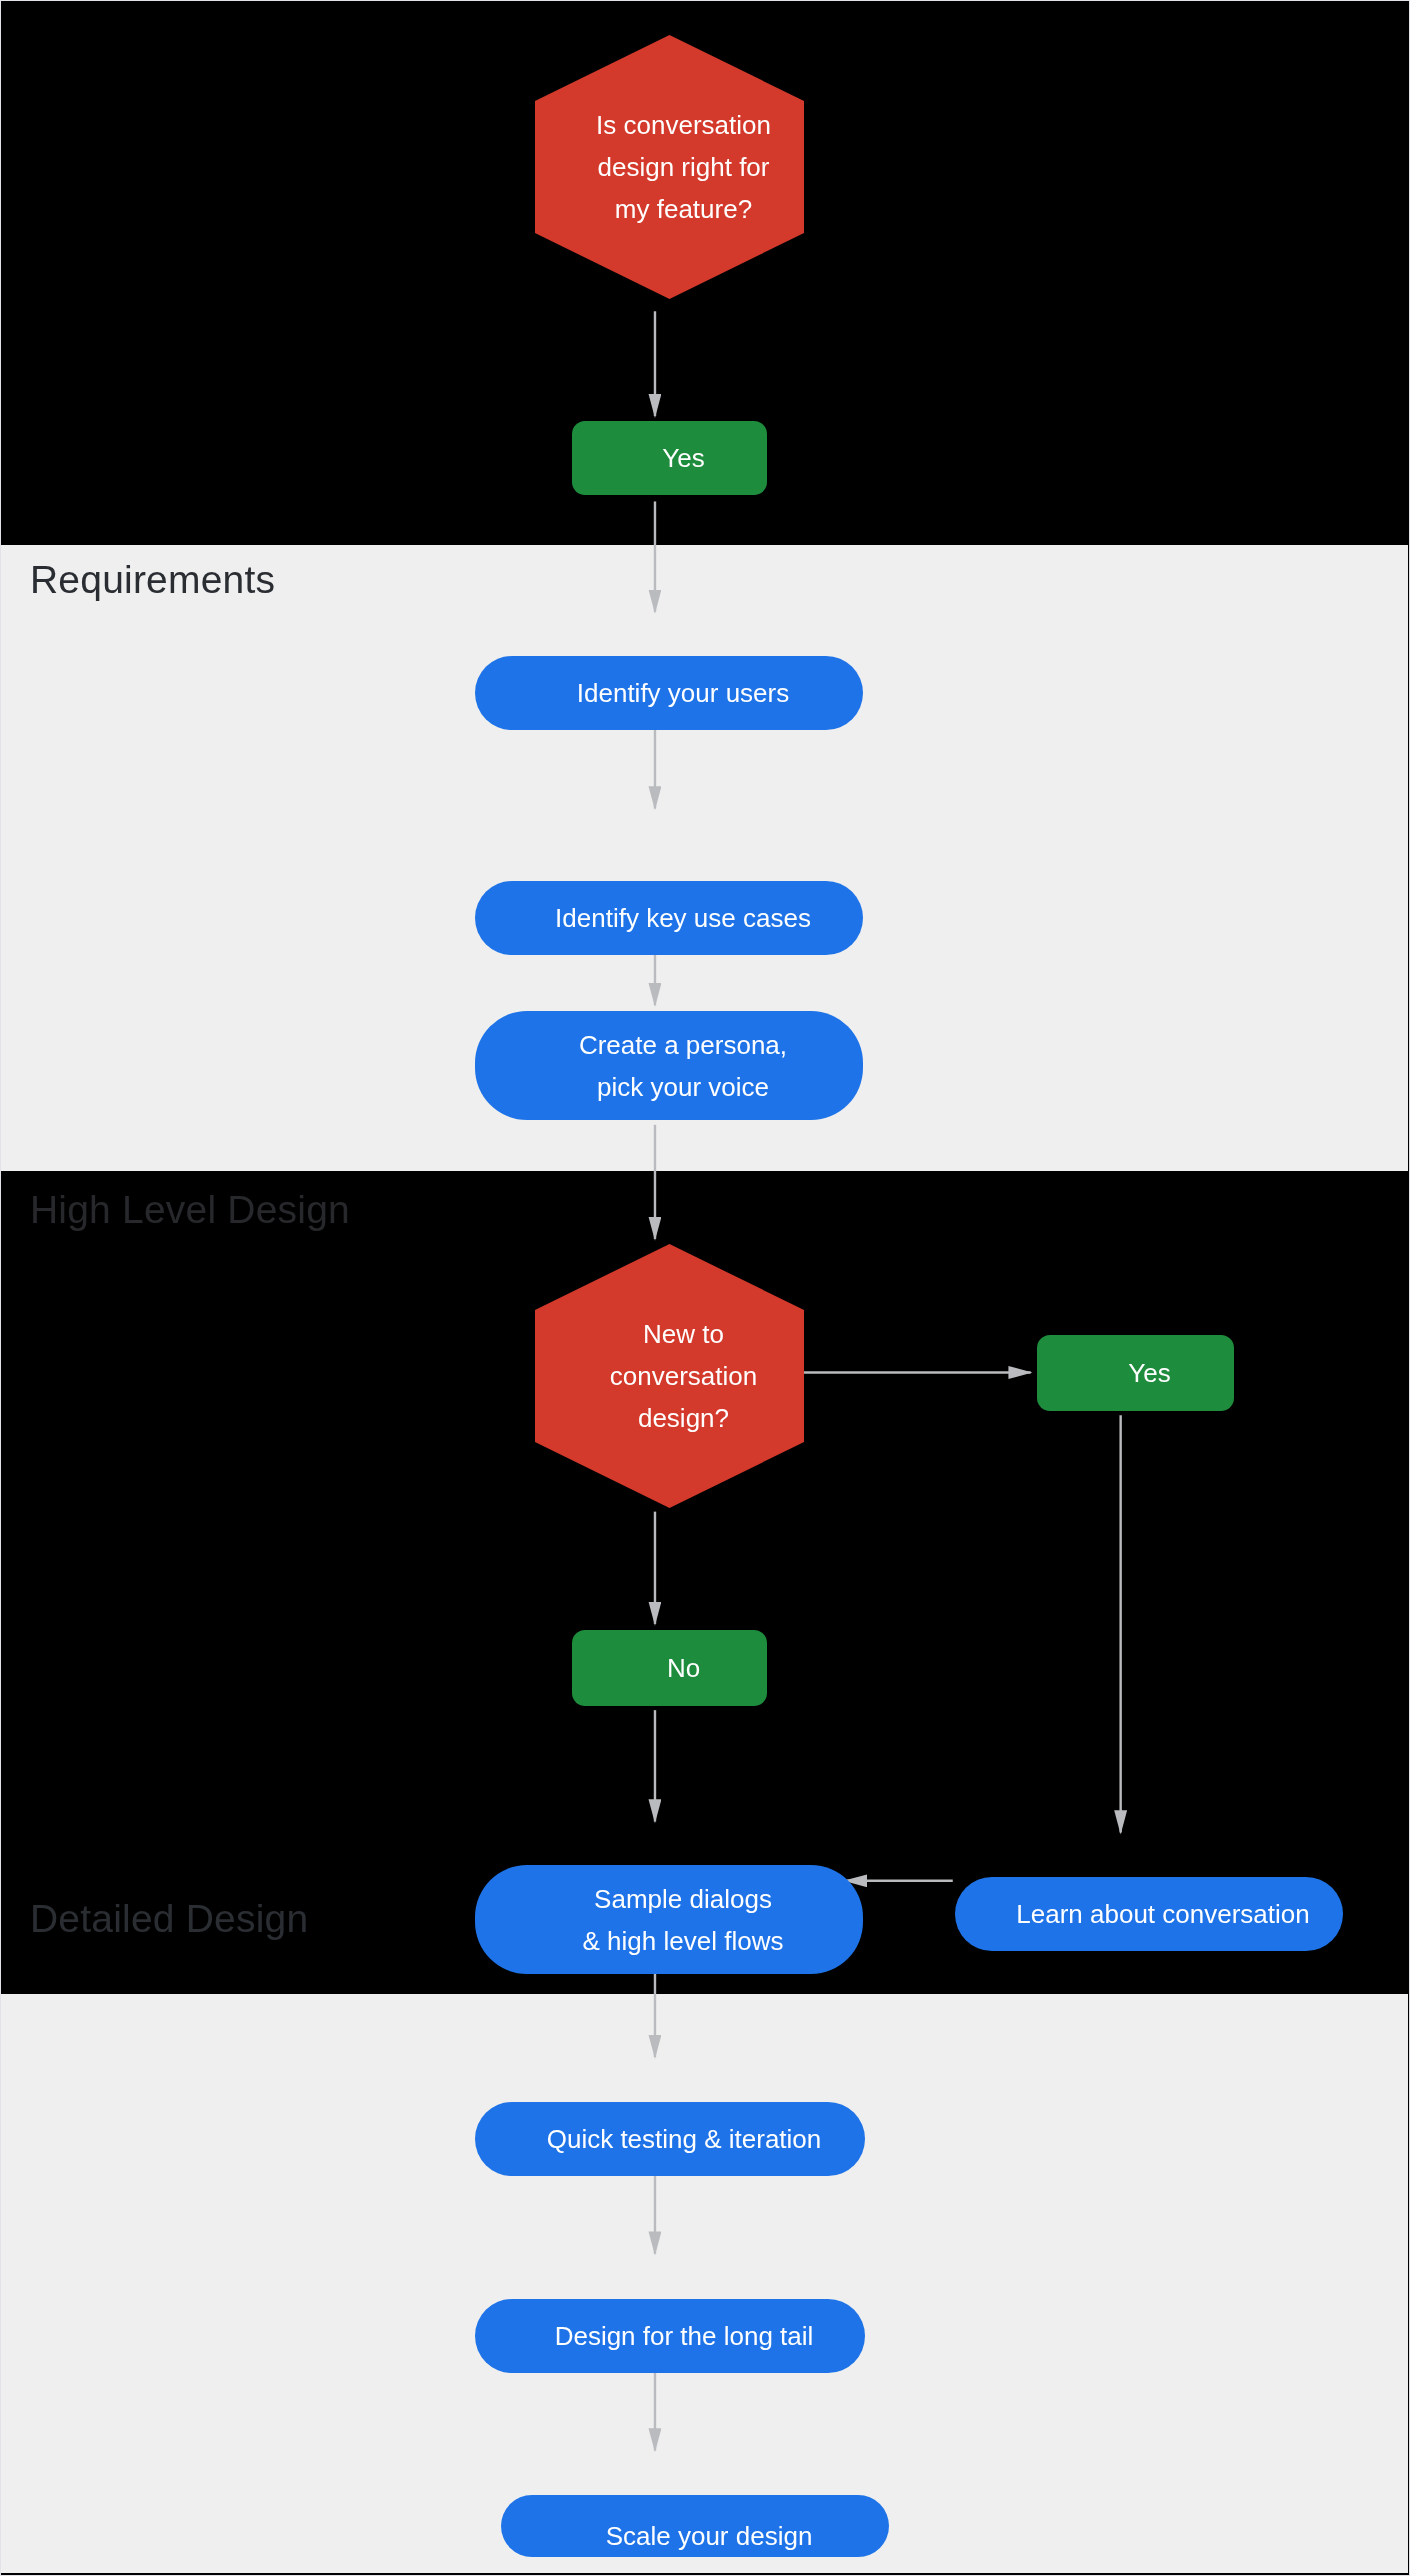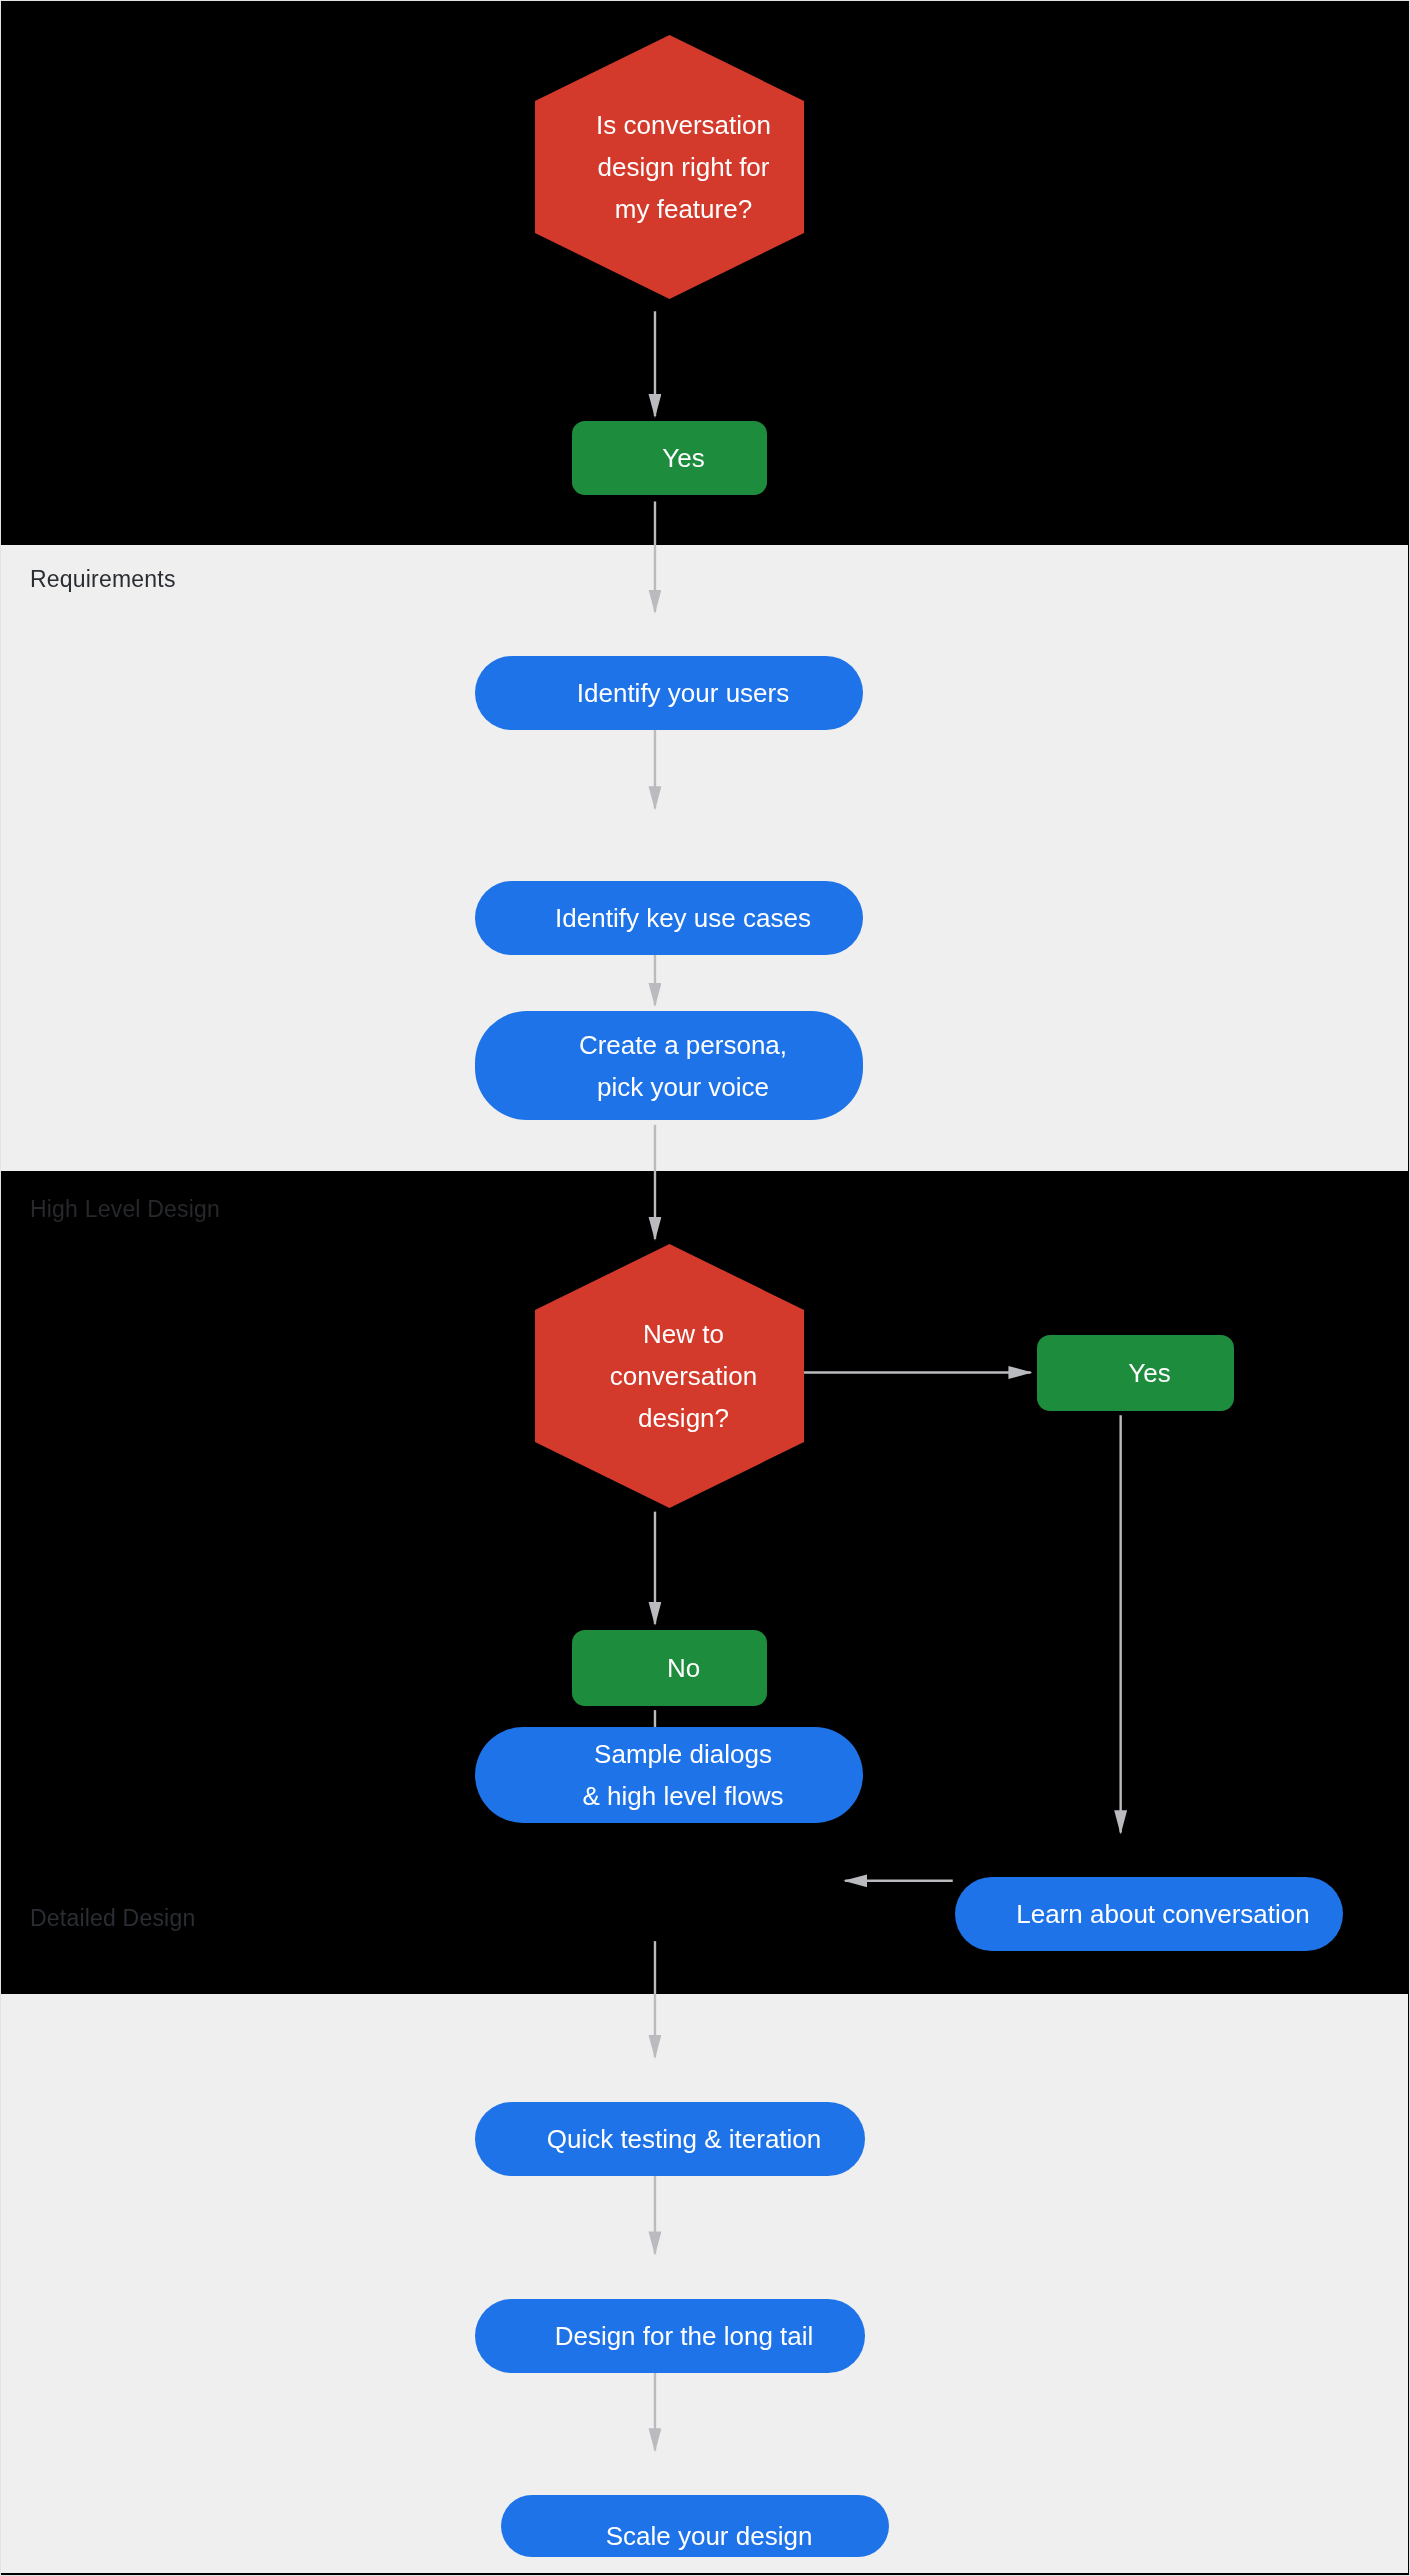--- a/index.html
+++ b/index.html
@@ -10,21 +10,21 @@
     border:1.9px solid #E1E3E6;
     background:#000;
     font-family:"Liberation Sans", sans-serif;
     overflow:hidden;
   }
   .section{position:absolute;left:0;width:1407px;}
   .sec-dark{background:#000000;}
   .sec-light{background:#EFEFEF;}
   .section-label{
     position:absolute;left:29px;
-    font-size:23px;line-height:37px;font-weight:400;
+    font-size:39px;line-height:37px;font-weight:400;
     letter-spacing:0.2px;
   }
   .label-on-light{color:#2A2D32;}
   .label-on-dark{color:#26282B;}
   .node{
     position:absolute;
     display:flex;flex-direction:column;
     align-items:center;justify-content:center;
     color:#ffffff;text-align:center;
     font-size:26px;font-weight:500;line-height:42px;
@@ -117,21 +117,21 @@
   </div>
 
   <div class="node answer" style="left:1036px;top:1334px;width:169px;height:76px;">
     <span>Yes</span>
   </div>
 
   <div class="node answer" style="left:571px;top:1629px;width:167px;height:76px;">
     <span>No</span>
   </div>
 
-  <div class="node pill-tall" style="left:474px;top:1726px;width:360px;height:96px;align-items:center;">
+  <div class="node pill-tall" style="left:474px;top:1864px;width:360px;height:109px;align-items:center;">
     <span>Sample dialogs</span>
     <span>&amp; high level flows</span>
   </div>
 
   <div class="node pill" style="left:954px;top:1837px;width:360px;height:74px;">
     <span>Learn about conversation</span>
   </div>
 
   <div class="node pill" style="left:474px;top:2062px;width:362px;height:74px;">
     <span>Quick testing &amp; iteration</span>

